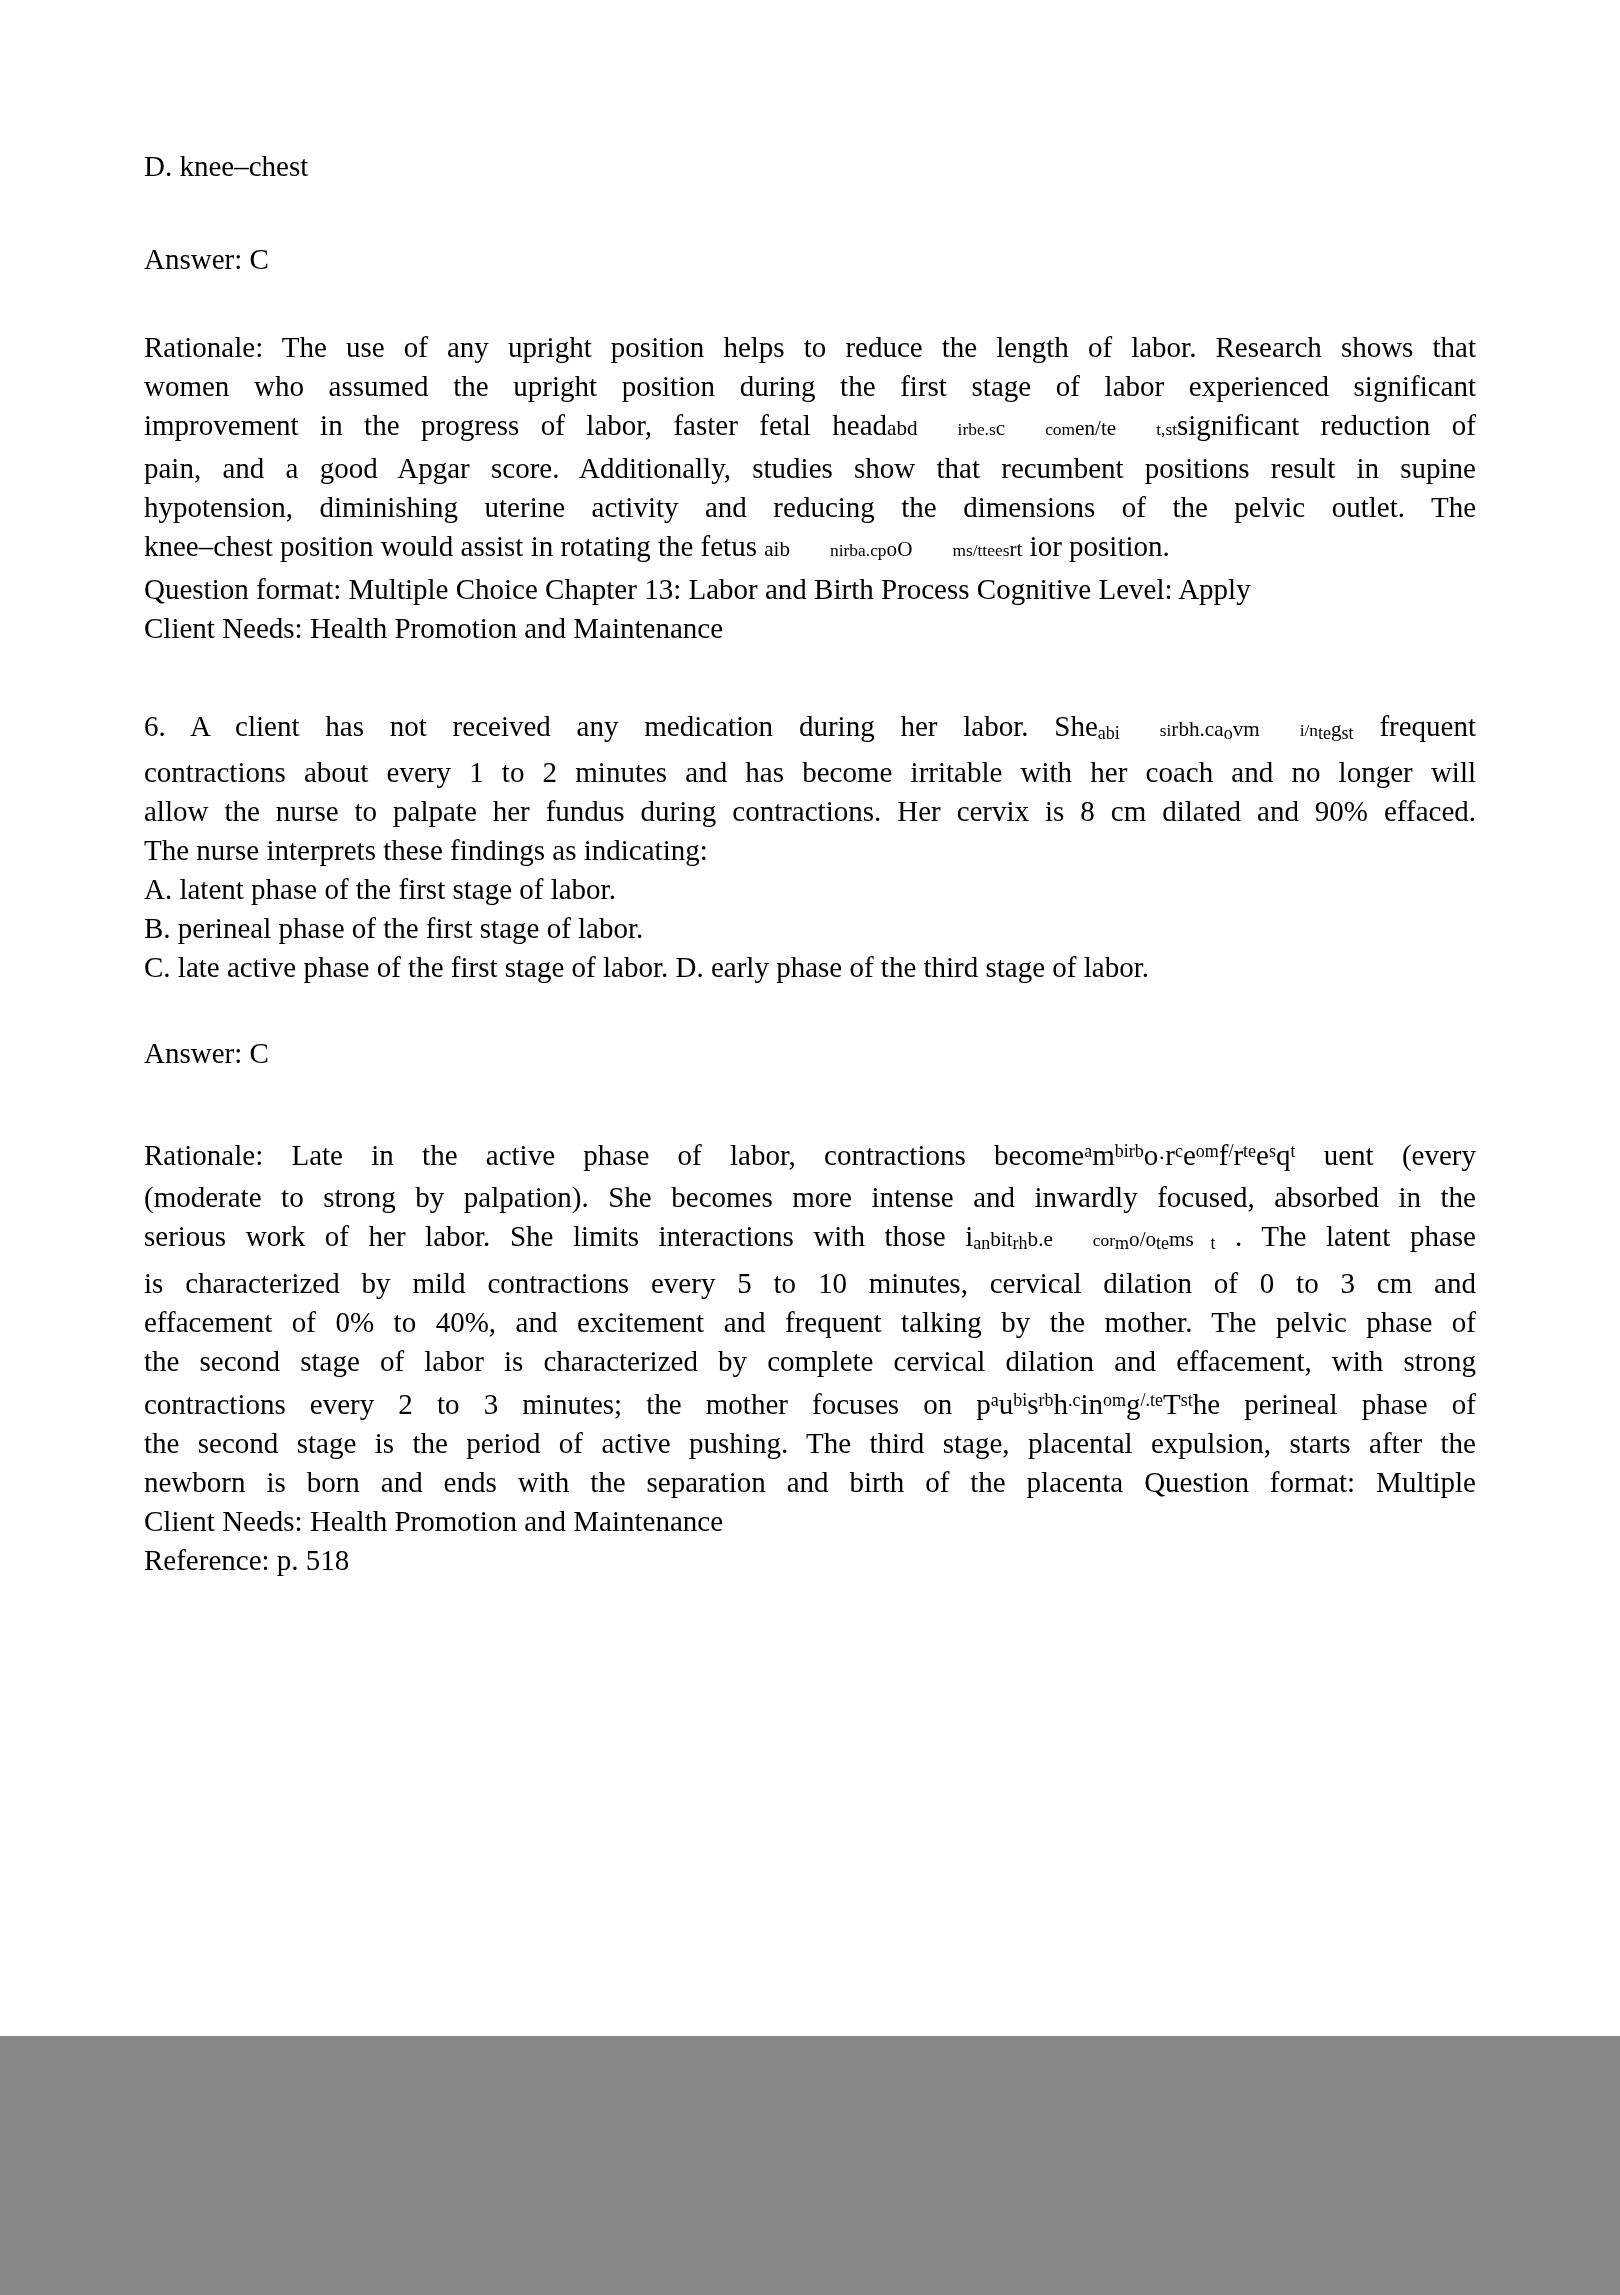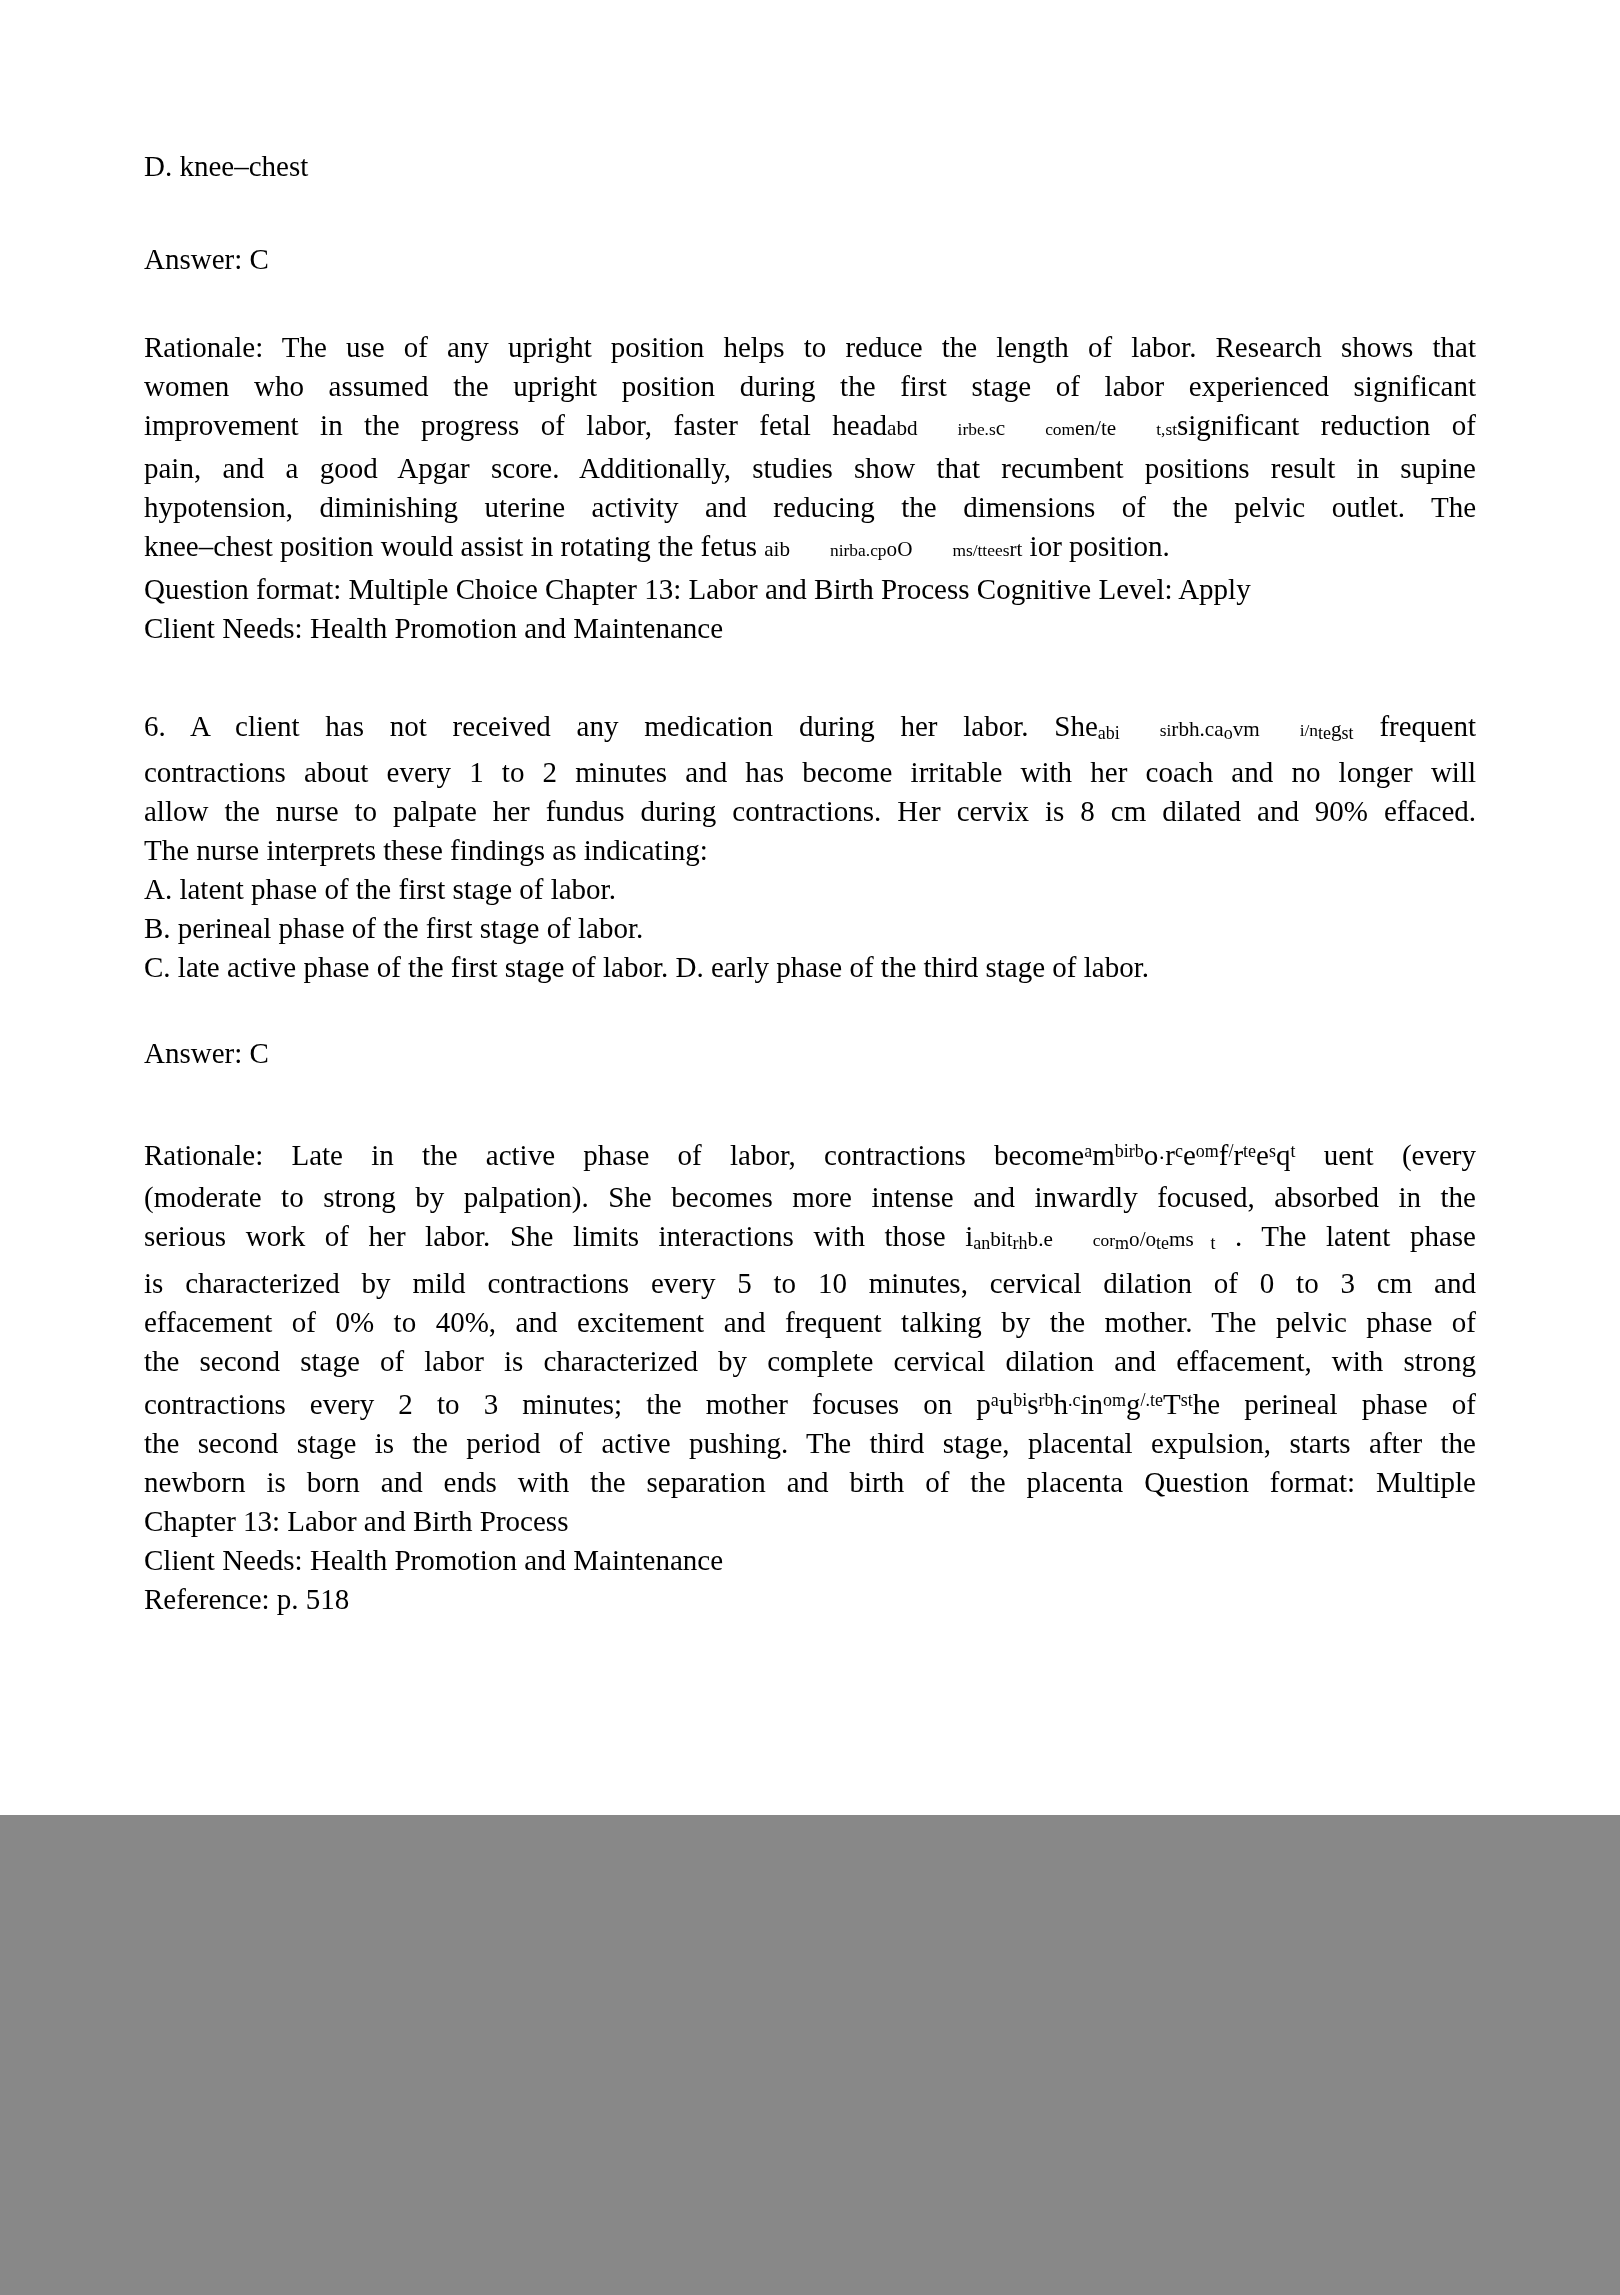--- a/index.html
+++ b/index.html
@@ -3,21 +3,21 @@
 <meta charset="utf-8">
 <style>
   html, body {
     margin: 0;
     padding: 0;
     background: #888;
   }
   .page {
     position: relative;
     width: 1620px;
-    height: 1815px;
+    height: 2036px;
     margin: 0 auto;
     background: #ffffff;
     color: #000000;
     font-family: "Liberation Serif", "DejaVu Serif", serif;
     font-size: 29px;
     line-height: 39px;
     box-sizing: border-box;
     padding: 147px 144px 0 144px;
     overflow: hidden;
   }
@@ -78,19 +78,18 @@
       <div class="block" style="margin-top: 59px;">
         <div class="line just"><span class="seg-n">Rationale: Late in the active phase of labor, contractions become</span><span class="seg-sup">a</span><span class="seg-n">m</span><span class="seg-sup">birb</span><span class="seg-n">o</span><span class="seg-s">·</span><span class="seg-n">r</span><span class="seg-sup">c</span><span class="seg-n">e</span><span class="seg-sup">om</span><span class="seg-n">f</span><span class="seg-sup">/</span><span class="seg-n">r</span><span class="seg-sup">te</span><span class="seg-n">e</span><span class="seg-sup">s</span><span class="seg-n">q</span><span class="seg-sup">t</span><span class="seg-n"> uent (every</span></div>
         <div class="line just"><span class="seg-n">(moderate to strong by palpation). She becomes more intense and inwardly focused, absorbed in the</span></div>
         <div class="line just"><span class="seg-n">serious work of her labor. She limits interactions with those i</span><span class="seg-sub">an</span><span class="seg-s">bit</span><span class="seg-sub">rh</span><span class="seg-s">b.e</span><span class="seg-x">cor</span><span class="seg-sub">m</span><span class="seg-s">o/o</span><span class="seg-sub">te</span><span class="seg-s">ms</span><span class="seg-sub"> t</span><span class="seg-n"> . The latent phase</span></div>
         <div class="line just"><span class="seg-n">is characterized by mild contractions every 5 to 10 minutes, cervical dilation of 0 to 3 cm and</span></div>
         <div class="line just"><span class="seg-n">effacement of 0% to 40%, and excitement and frequent talking by the mother. The pelvic phase of</span></div>
         <div class="line just"><span class="seg-n">the second stage of labor is characterized by complete cervical dilation and effacement, with strong</span></div>
         <div class="line just"><span class="seg-n">contractions every 2 to 3 minutes; the mother focuses on p</span><span class="seg-sup">a</span><span class="seg-n">u</span><span class="seg-sup">bi</span><span class="seg-n">s</span><span class="seg-sup">rb</span><span class="seg-n">h</span><span class="seg-sup">.c</span><span class="seg-n">in</span><span class="seg-sup">om</span><span class="seg-n">g</span><span class="seg-sup">/.te</span><span class="seg-n">T</span><span class="seg-sup">st</span><span class="seg-n">he perineal phase of</span></div>
         <div class="line just"><span class="seg-n">the second stage is the period of active pushing. The third stage, placental expulsion, starts after the</span></div>
         <div class="line just"><span class="seg-n">newborn is born and ends with the separation and birth of the placenta Question format: Multiple</span></div>
-        <div class="line left"><span class="seg-n">Chapter 13: Labor and Birth Process</span></div>
         <div class="line left"><span class="seg-n">Client Needs: Health Promotion and Maintenance</span></div>
         <div class="line left"><span class="seg-n">Reference: p. 518</span></div>
       </div>
     </div>
 </div>
 
 
 </body></html>

